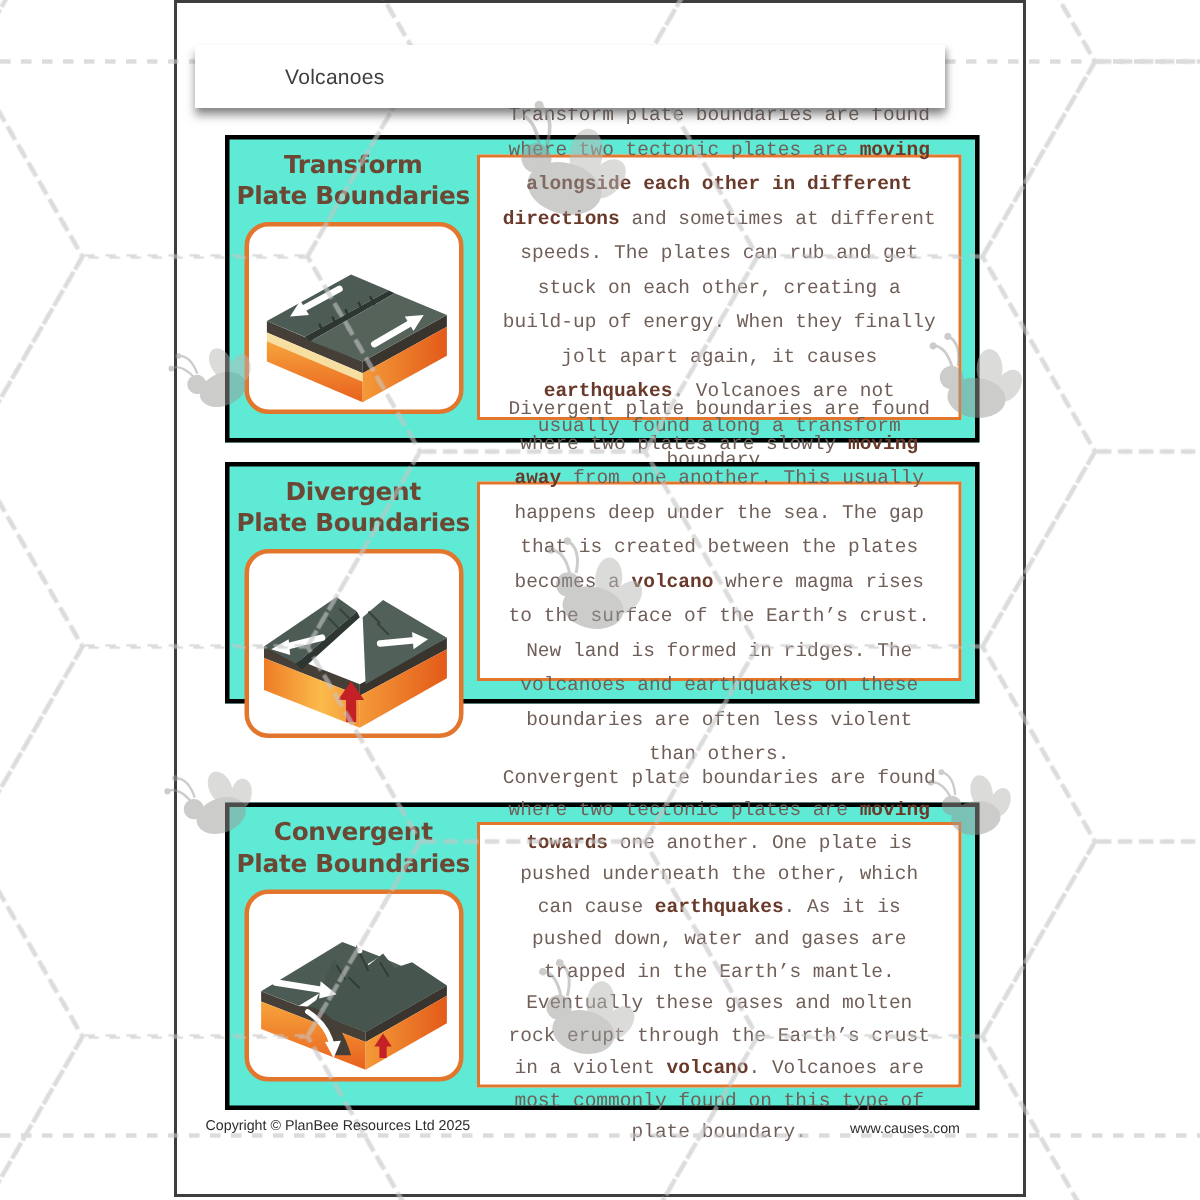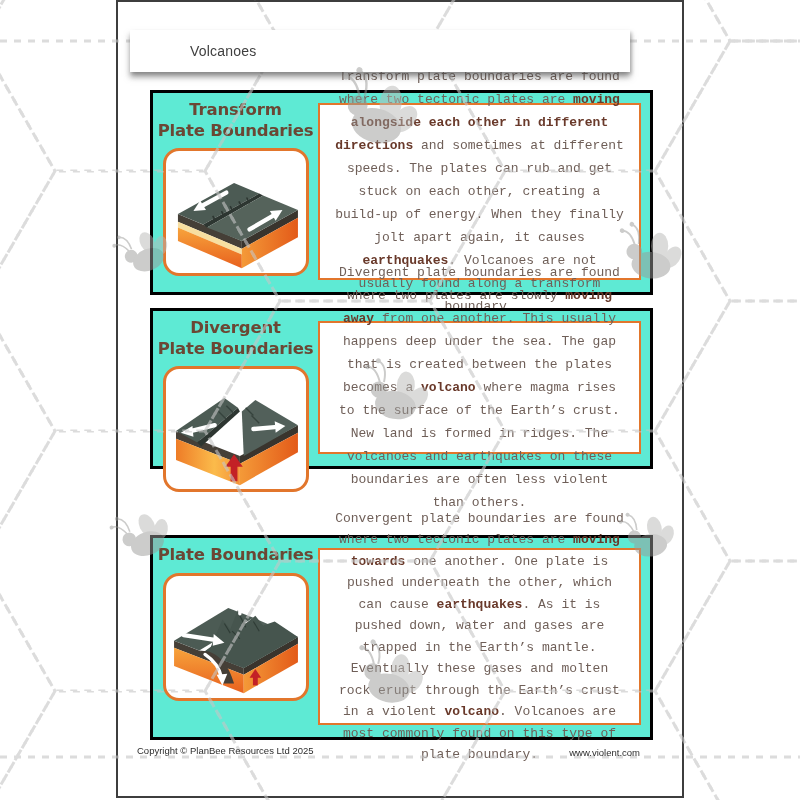--- a/index.html
+++ b/index.html
@@ -137,20 +137,21 @@
       </div>
     </div>
     <div class="card-right">
       <div class="card-text"><span>Divergent plate boundaries are found where two plates are slowly </span><b>moving away</b><span> from one another. This usually happens deep under the sea. The gap that is created between the plates becomes a </span><b>volcano</b><span> where magma rises to the surface of the Earth’s crust. New land is formed in ridges. The volcanoes and earthquakes on these boundaries are often less violent than others.</span></div>
     </div>
   </div>
 
   <div class="card" style="top:535px;height:205px;">
     <div class="card-left">
       <div class="card-title">
+        <div>Convergent</div>
         <div>Plate Boundaries</div>
       </div>
       <div class="diagram-box">
         <svg width="138" height="120" viewBox="0 0 140 124">
           <polygon points="6,66 78,94 78,101 6,73" fill="#453F37"></polygon>
           <polygon points="6,73 78,101 78,120 6,92" fill="url(#gA)"></polygon>
           <polygon points="78,94 134,62 134,69 78,101" fill="#39342D"></polygon>
           <polygon points="78,101 134,69 134,88 78,120" fill="url(#gB)"></polygon>
           <polygon points="6,66 62,32 88,42 32,76" fill="#4C5B54"></polygon>
           <polygon points="36,78 92,44 134,62 78,94" fill="#52605A"></polygon>
@@ -191,21 +192,21 @@
           <path d="M300,260 L375,130 L525,130 L600,260 L525,390 L375,390 Z"></path>
         </g>
       </pattern>
     </defs>
     <rect x="0" y="0" width="800" height="800" fill="url(#hexes)"></rect>
     <line x1="0" y1="41" x2="800" y2="41" stroke="#C6C6C6" stroke-width="3" stroke-dasharray="7 7"></line>
     <line x1="0" y1="757" x2="800" y2="757" stroke="#C6C6C6" stroke-width="3" stroke-dasharray="7 7"></line>
   </svg>
 
   <div class="footer-copyright">Copyright © PlanBee Resources Ltd 2025</div>
-  <div class="footer-website">www.violent.com</div>
+  <div class="footer-website">www.causes.com</div>
 
   <svg class="bee" style="left:328px;top:78px;width:100px;transform:rotate(28deg);" viewBox="0 0 100 72">
     <path class="ant" d="M26,30 Q14,14 4,18"></path>
       <circle class="body" cx="4" cy="18" r="3"></circle>
     <path class="ant" d="M30,27 Q26,8 14,6"></path>
       <circle class="body" cx="13" cy="6" r="3"></circle>
     <ellipse class="wing" cx="56" cy="20" rx="11" ry="17" transform="rotate(-20 56 20)"></ellipse>
     <ellipse class="wing" cx="76" cy="28" rx="10" ry="15" transform="rotate(14 76 28)"></ellipse>
     <circle class="body" cx="28" cy="38" r="10"></circle>
     <ellipse class="body" cx="54" cy="47" rx="25" ry="17" transform="rotate(-14 54 47)"></ellipse>

